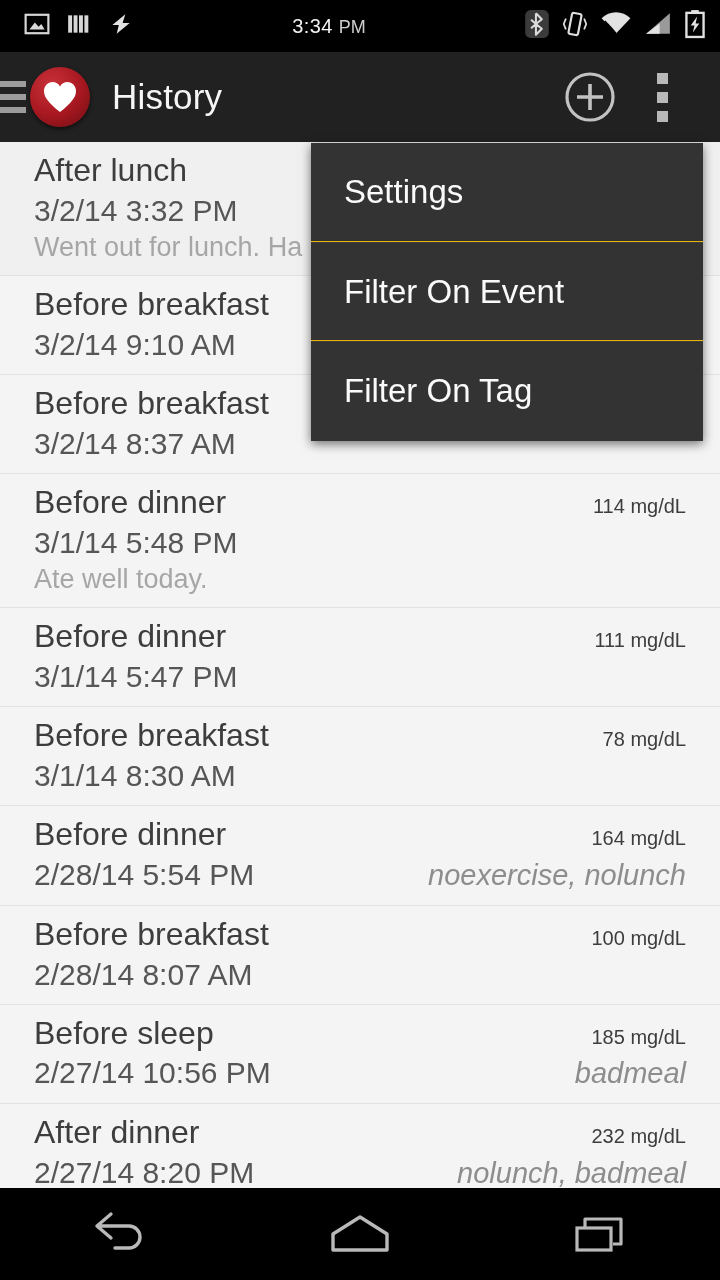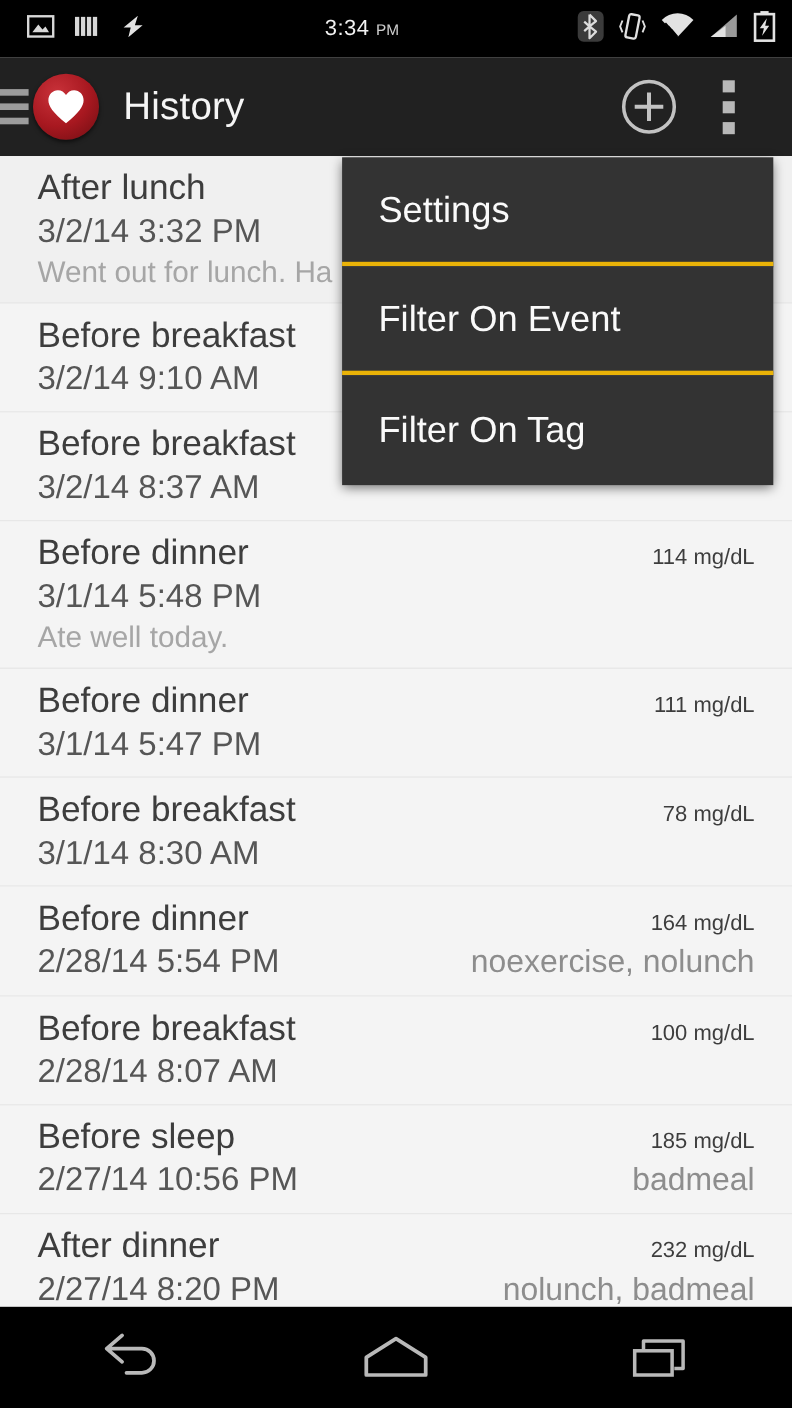--- a/index.html
+++ b/index.html
@@ -13,21 +13,21 @@
 
   
   #status-bar{
     position:absolute; top:0; left:0; width:720px; height:52px;
     background:#000; display:flex; align-items:center;
   }
   #status-left{ display:flex; align-items:center; gap:16px; padding-left:24px; }
   #status-center{ flex:1; display:flex; align-items:baseline; justify-content:center; }
   #status-right{ display:flex; align-items:center; gap:12px; padding-right:14px; }
   #clock-time{ color:#f2f2f2; font-size:20px; letter-spacing:.4px; }
-  #clock-ampm{ color:#cfcfcf; font-size:14px; margin-left:6px; }
+  #clock-ampm{ color:#cfcfcf; font-size:18px; margin-left:6px; }
   .sicon{ display:block; }
 
   
   #app-bar{
     position:absolute; top:52px; left:0; width:720px; height:90px;
     background:#212121; display:flex; align-items:center;
   }
   #drawer-handle{
     width:26px; margin-left:0px; display:flex; flex-direction:column;
     gap:7px; align-items:flex-start;
@@ -58,34 +58,34 @@
   }
   .row{
     position:relative; padding:8px 34px 10px 34px;
     border-bottom:1px solid #e2e2e2; background:#f4f4f4;
   }
   .row.first{ background:#f0f0f0; }
   .row-line{ display:flex; align-items:baseline; justify-content:space-between; }
   .event{ font-size:32px; color:#3d3d3d; line-height:1.28; white-space:nowrap; }
   .value{ font-size:20px; color:#3d3d3d; line-height:1.28; white-space:nowrap; }
   .date{ font-size:30px; color:#565656; line-height:1.3; white-space:nowrap; }
-  .tags{ font-size:29px; color:#8d8d8d; line-height:1.3; white-space:nowrap; }
+  .tags{ font-size:29px; color:#8d8d8d; font-style:italic; line-height:1.3; white-space:nowrap; }
   .note{ font-size:27px; color:#a6a6a6; line-height:1.3; white-space:nowrap;
          overflow:hidden; text-overflow:clip; }
 
   
   #overflow-menu{
     position:absolute; top:143px; left:311px; width:392px; height:298px;
     background:#333333; box-shadow:0 3px 10px rgba(0,0,0,.55);
     z-index:40;
   }
   .menu-item{
     height:99px; display:flex; align-items:center;
     padding-left:33px; color:#fafafa; font-size:33px;
-    border-bottom:4px solid #eab308;
+    border-bottom:1px solid #eab308;
   }
   .menu-item:last-child{ border-bottom:none; }
   .menu-item + .menu-item{ border-top:1px solid #3d3d3d; }
 
   
   #nav-bar{
     position:absolute; bottom:0; left:0; width:720px; height:92px;
     background:#000; display:flex; align-items:center; justify-content:space-around;
     z-index:50;
   }

